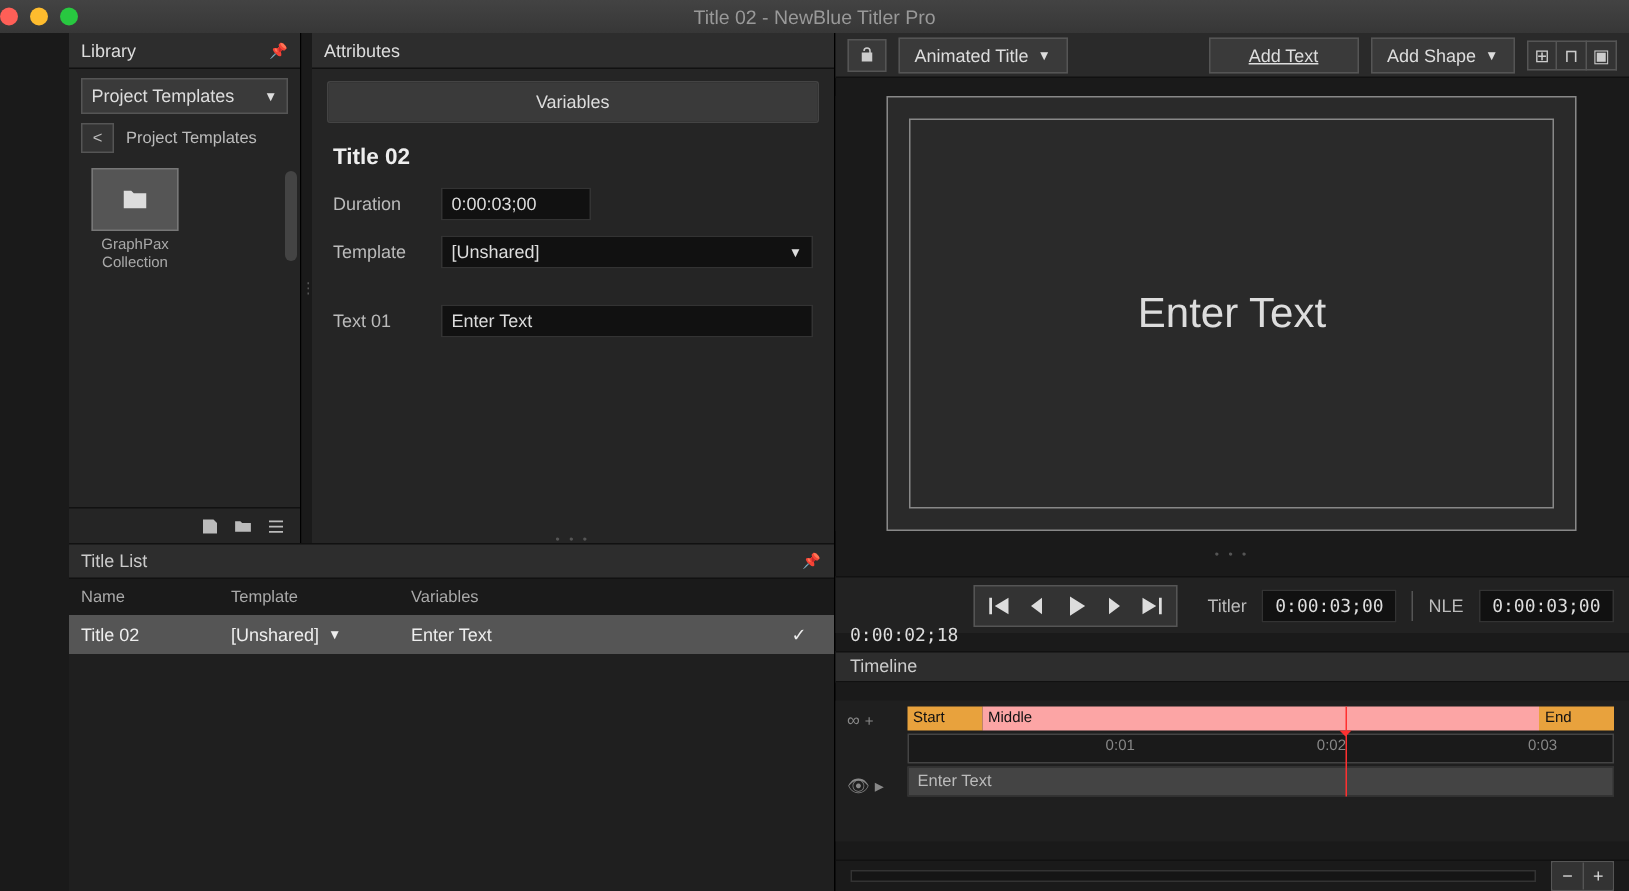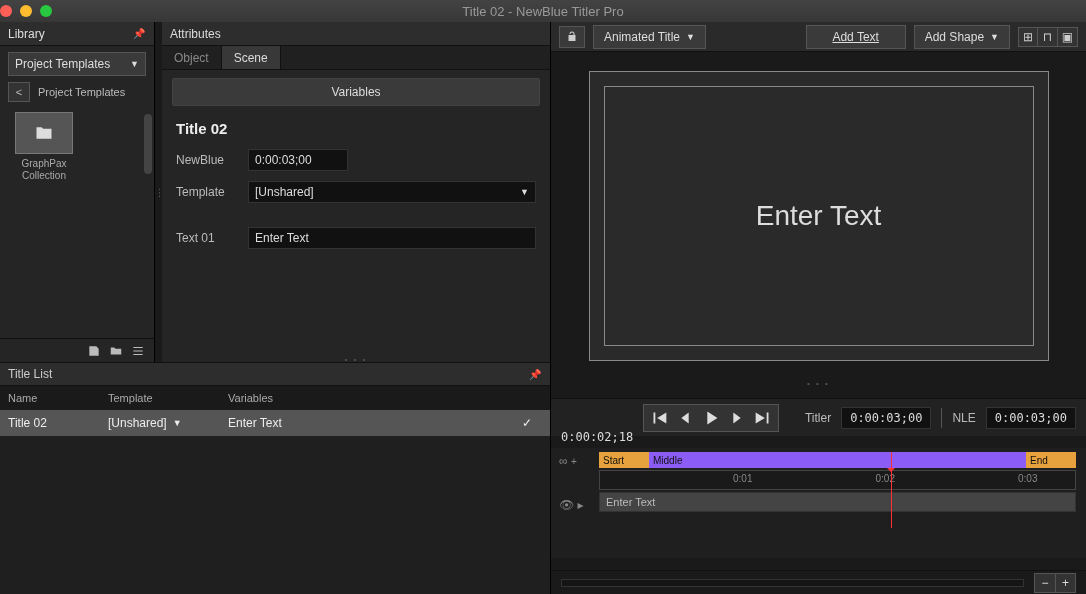--- a/index.html
+++ b/index.html
@@ -5,21 +5,21 @@
 * { margin:0; padding:0; box-sizing:border-box; font-family:-apple-system,"Helvetica Neue",Arial,sans-serif; }
 body { background:#2a2a2a; width:1086px; height:594px; overflow:hidden; color:#ccc; font-size:12px; user-select:none; }
 
 
 .titlebar { height:22px; background:linear-gradient(#434343,#373737); display:flex; align-items:center; padding:0 0; position:relative;}
 .traffic { display:flex; gap:8px;}
 .dot{width:12px;height:12px;border-radius:50%;}
 .red{background:#ff5f57;} .yellow{background:#febc2e;} .green{background:#28c840;}
 .titlebar .ttl{position:absolute;left:0;right:0;text-align:center;color:#999;font-size:13px;}
 
-.app{display:flex;height:572px;background:#1a1a1a;}
+.app{display:flex;height:572px;background:#1a1a1a;padding-left:46px;}
 .col-left{width:550px;display:flex;flex-direction:column;}
 .col-right{flex:1;display:flex;flex-direction:column;border-left:1px solid #000;gap:12px;}
 
 
 .left-top{display:flex;height:340px;}
 .lib{width:155px;border-right:1px solid #000;background:#252525;display:flex;flex-direction:column;}
 .panel-hdr{height:24px;background:#2d2d2d;display:flex;align-items:center;padding:0 8px;justify-content:space-between;border-bottom:1px solid #111;font-size:12px;color:#ddd;}
 .pin{font-size:10px;color:#999;}
 .dd-bar{padding:6px 8px;}
 .dd{background:#3a3a3a;border:1px solid #555;color:#ddd;font-size:12px;padding:4px 6px;display:flex;justify-content:space-between;align-items:center;}
@@ -80,21 +80,21 @@
 .pb{width:22px;height:18px;display:flex;align-items:center;justify-content:center;fill:#ddd;cursor:pointer;}
 .t-lbl{color:#bbb;}
 .tcbox{background:#111;border:1px solid #333;padding:3px 8px;font-family:monospace;color:#ddd;}
 .vsep{width:1px;height:20px;background:#555;}
 
 .timeline-hdr{height:24px;background:#2d2d2d;display:flex;align-items:center;padding:0 10px;border-top:1px solid #111;border-bottom:1px solid #111;}
 .timeline{height:110px;background:#1f1f1f;padding:4px 10px;position:relative;}
 .tl-seg{display:flex;height:16px;margin-left:38px;margin-bottom:2px;}
 .seg{font-size:10px;padding:0 4px;display:flex;align-items:center;color:#111;}
 .seg.start{width:50px;background:#e8a23d;}
-.seg.mid{flex:1;background:#8b5cf6;}
+.seg.mid{flex:1;background:#fca5a5;}
 .seg.end{width:50px;background:#e8a23d;}
 .tl-ruler{height:20px;margin-left:38px;border:1px solid #444;background:#1a1a1a;position:relative;font-size:10px;color:#888;}
 .tl-ruler .tick{position:absolute;top:2px;}
 .tl-track{height:20px;margin-left:38px;background:#444;border:1px solid #333;padding:0 6px;display:flex;align-items:center;color:#bbb;font-size:11px;margin-top:2px;}
 .tl-icons{position:absolute;left:8px;top:6px;display:flex;flex-direction:column;gap:6px;color:#888;font-size:12px;}
 .playhead{position:absolute;top:4px;bottom:30px;width:1px;background:#ff3030;left:340px;}
 .playhead::before{content:"";position:absolute;top:16px;left:-4px;border:4px solid transparent;border-top-color:#ff3030;}
 .tl-foot{height:24px;border-top:1px solid #111;display:flex;align-items:center;padding:0 10px;}
 .tl-foot .scroll{height:8px;flex:1;background:#151515;border:1px solid #333;margin-right:10px;}
 .zoom{display:flex;border:1px solid #555;}
@@ -159,31 +159,27 @@
         </div>
       </div>
       <div class="divider-v">
           <span class="grip-v">⋮</span>
         </div>
 
       <div class="attr">
         <div class="panel-hdr">
             <span>Attributes</span>
           </div>
-        <div class="tabrow">
-          <div class="tab">Object</div>
-          <div class="tab active">Scene</div>
-        </div>
         <div class="subtabs">
           <div class="subtab active">Variables</div>
         </div>
         <div class="attr-body">
           <h3>Title 02</h3>
           <div class="frow">
-            <span class="flab">NewBlue</span>
+            <span class="flab">Duration</span>
             <span class="fval">0:00:03;00</span>
           </div>
           <div class="frow">
             <span class="flab">Template</span>
             <div class="fsel">
               <span>[Unshared]</span>
               <span class="caret">▼</span>
             </div>
           </div>
           <div style="height:14px"></div>
@@ -278,20 +274,23 @@
             </svg>
           </div>
       </div>
       <div style="flex:1"></div>
       <span class="t-lbl">Titler</span>
       <span class="tcbox">0:00:03;00</span>
       <div class="vsep"></div>
       <span class="t-lbl">NLE</span>
       <span class="tcbox">0:00:03;00</span>
     </div>
+    <div class="timeline-hdr">
+      <span>Timeline</span>
+    </div>
     <div class="timeline">
       <div class="tl-icons">
         <span>∞ <span style="font-size:10px">+</span></span>
         <div style="height:18px"></div>
         <span>👁 ▸</span>
       </div>
       <div class="tl-seg">
         <div class="seg start">Start</div>
         <div class="seg mid">Middle</div>
         <div class="seg end">End</div>

